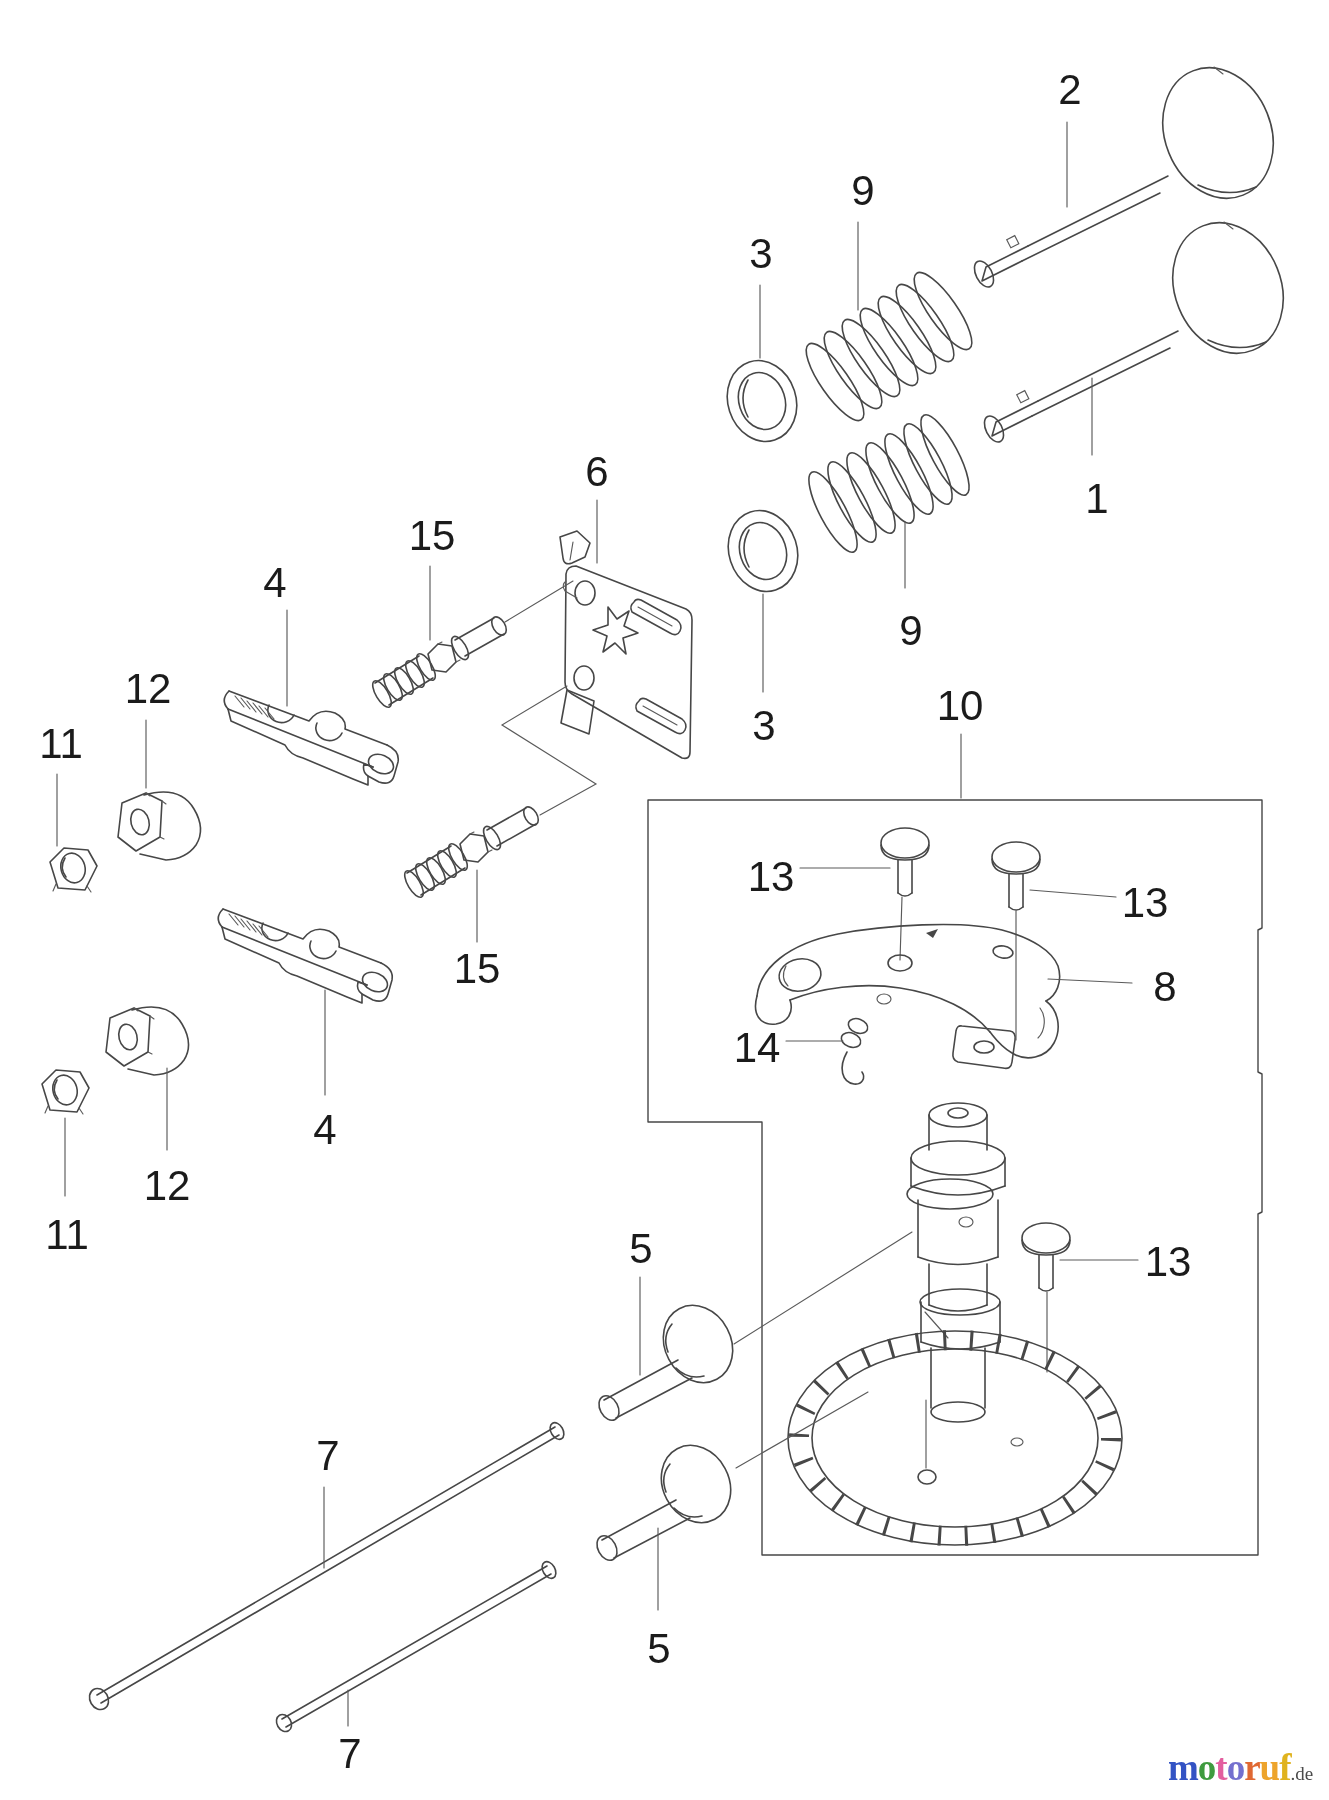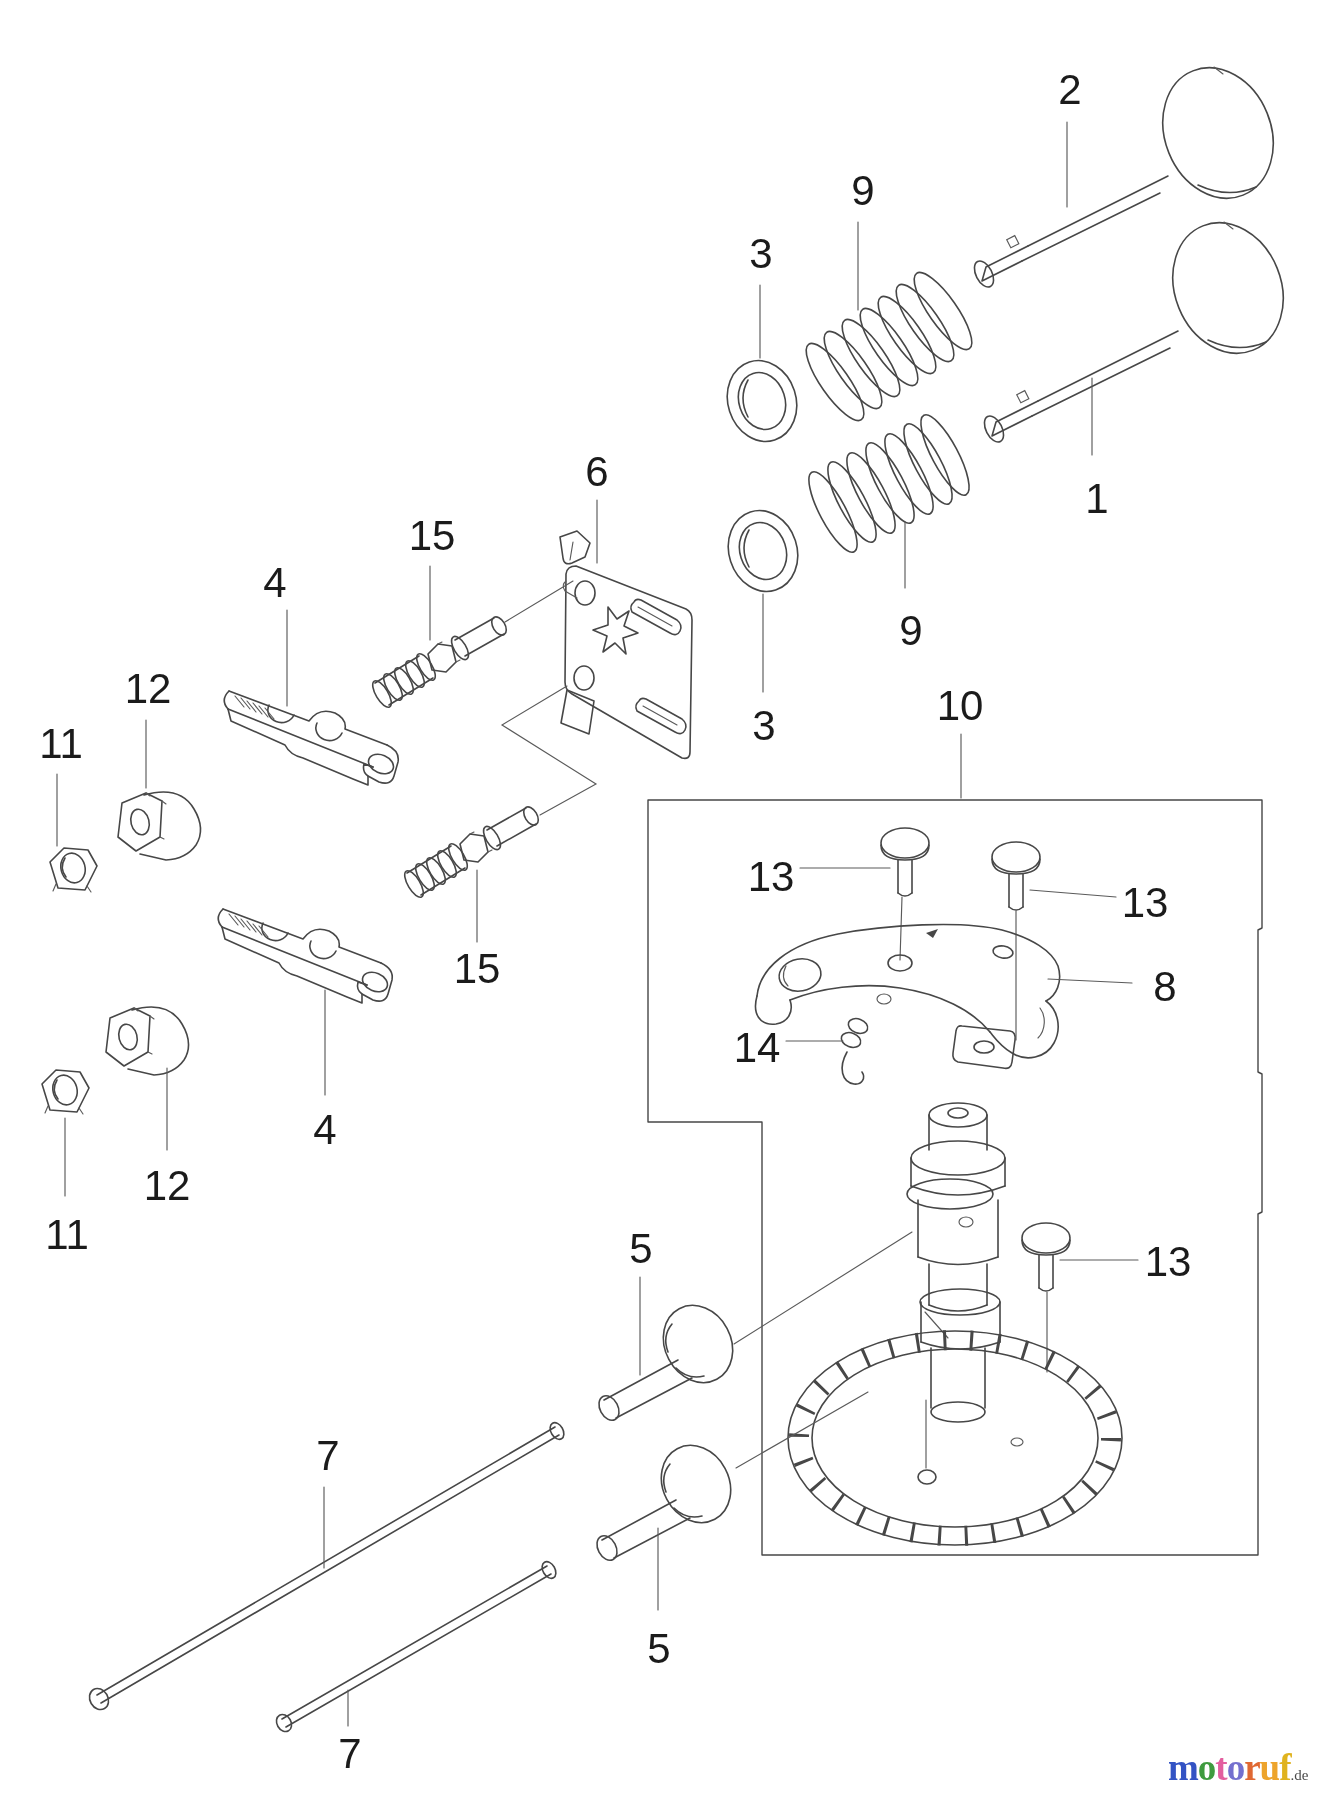--- a/index.html
+++ b/index.html
@@ -6,21 +6,21 @@
   .canvas{position:relative;width:1329px;height:1800px;background:#fff;overflow:hidden;
           font-family:"Liberation Sans",sans-serif;}
   svg{position:absolute;left:0;top:0;}
   svg .ln{fill:none;stroke:#474747;stroke-width:1.6;stroke-linecap:round;stroke-linejoin:round;}
   svg .thin{fill:none;stroke:#5a5a5a;stroke-width:1.15;stroke-linecap:round;}
   svg .teeth{fill:none;stroke:#474747;stroke-width:20;stroke-dasharray:3 24;}
   svg .lbl{font-family:"Liberation Sans",sans-serif;font-size:42px;fill:#1b1b1b;stroke:none;text-anchor:middle;}
   svg .mark{fill:#474747;stroke:none;}
   .watermark{position:absolute;left:1168px;top:1746px;white-space:nowrap;
              font-family:"Liberation Serif",serif;font-size:37px;font-weight:bold;letter-spacing:-1px;}
-  .watermark .de{font-size:15px;font-weight:normal;letter-spacing:0;}
+  .watermark .de{font-size:19px;font-weight:normal;letter-spacing:0;}
 </style>
 </head>
 <body>
 
 <div class="canvas">
 <svg width="1329" height="1800" viewBox="0 0 1329 1800" xmlns="http://www.w3.org/2000/svg" xmlns:xlink="http://www.w3.org/1999/xlink">
 
   <defs>
 
     <g id="rocker">

